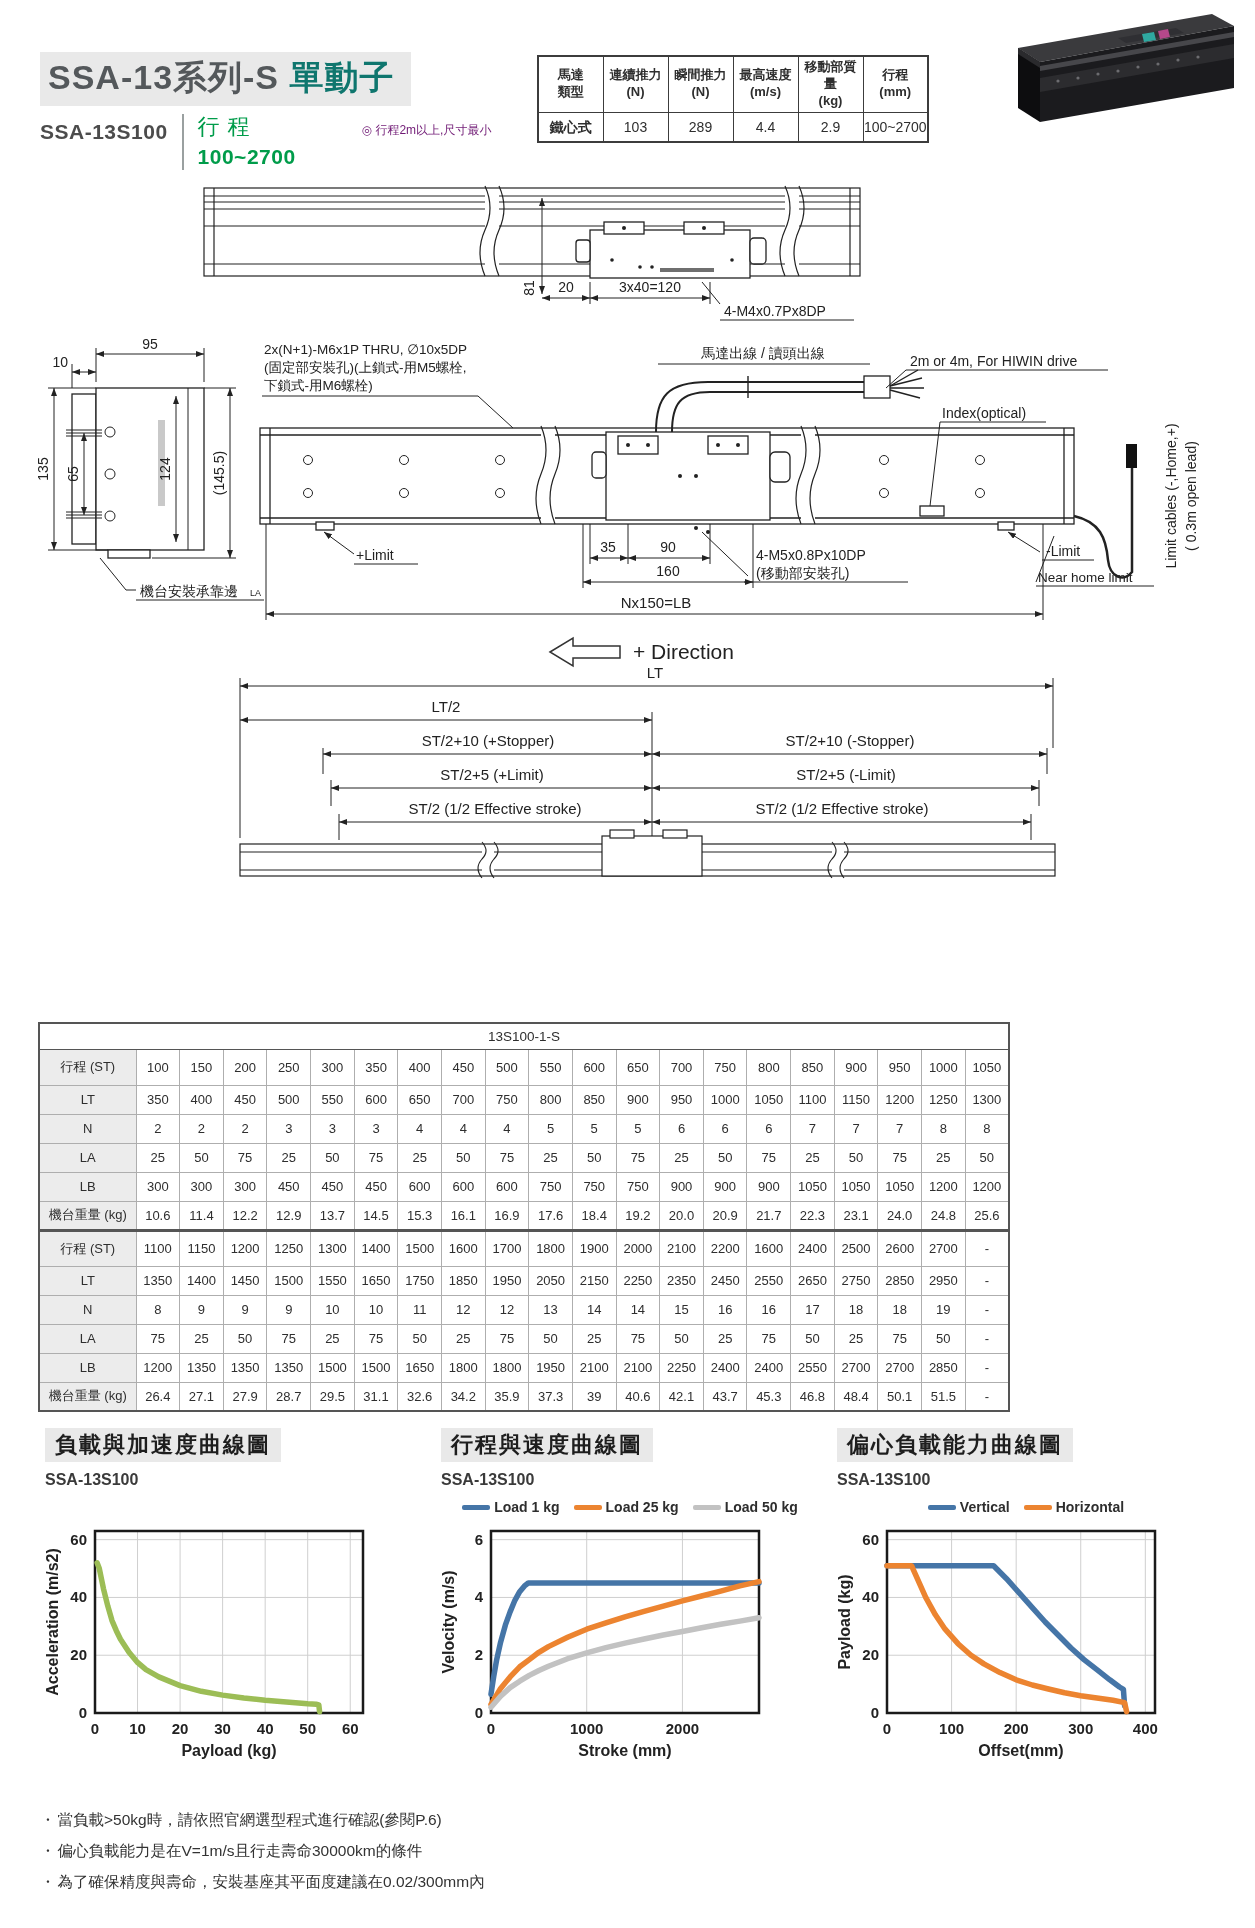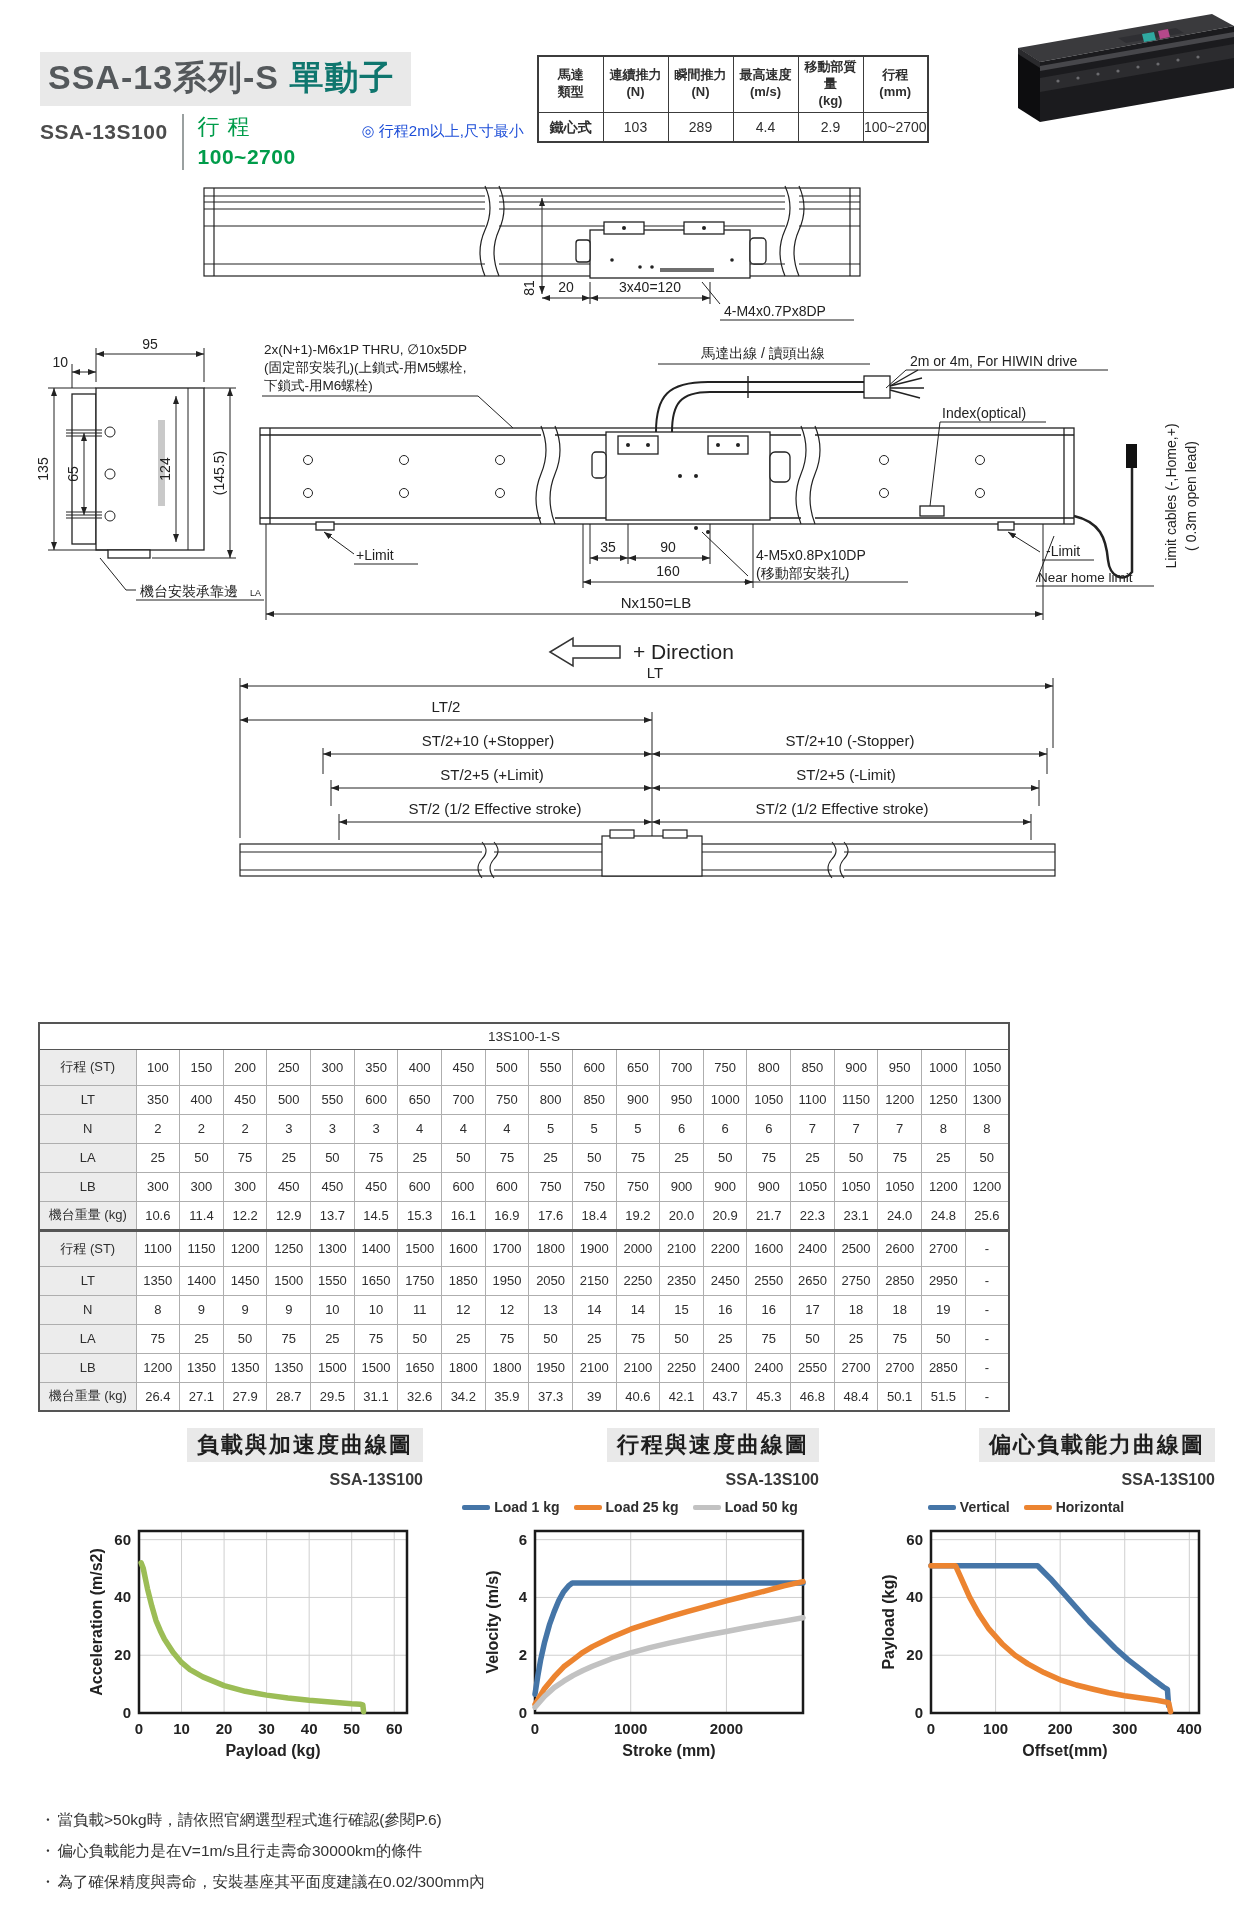--- a/index.html
+++ b/index.html
@@ -9,21 +9,21 @@
 
   
   .main-title { position:absolute; left:40px; top:52px; font-size:34px; font-weight:bold;
                 background:#e9e9e9; padding:3px 16px 5px 8px; color:#54585b; letter-spacing:1px; }
   .main-title .green { color:#0f766e; }
   .sub-head { position:absolute; left:40px; top:112px; display:flex; align-items:flex-start; }
   .model { font-size:21px; font-weight:bold; color:#4c4c4c; padding-top:8px; letter-spacing:0.5px; }
   .vdiv { width:2px; background:#9aa0a0; height:56px; margin:2px 14px 0 14px; }
   .stroke-col .zh { color:#009c4a; font-size:22px; letter-spacing:8px; }
   .stroke-col .rng { color:#009c4a; font-size:21px; font-weight:bold; margin-top:3px; letter-spacing:0.5px; }
-  .head-note { font-size:15px; color:#1d4ed8; margin:10px 0 0 66px; }
+  .head-note { font-size:12px; color:#701a75; margin:10px 0 0 66px; }
 
   table.spec { position:absolute; left:505px; top:55px; border-collapse:collapse; table-layout:fixed;
                width:392px; text-align:center; border:2px solid #3c3c3c;margin-left:32px; }
   table.spec th, table.spec td { border:1px solid #3c3c3c; font-size:13px; line-height:1.3; }
   table.spec th { font-weight:bold; height:47px; padding:2px 1px; background:#fff; }
   table.spec td { height:30px; font-size:14px; }
   table.spec td:first-child { font-weight:bold; }
 
   .photo { position:absolute; left:1000px; top:6px; }
 
@@ -39,21 +39,21 @@
                  text-align:center; }
   table.matrix th, table.matrix td { border:1px solid #aeaeae; font-size:13px; font-weight:normal;
                  color:#2e2e2e; height:29px; overflow:hidden; }
   table.matrix tr.mtitle th { height:26px; font-size:13.5px; border-bottom:1px solid #555; background:#fff; }
   table.matrix th.rlab { background:#ececec; }
   table.matrix tr.stroke-row th, table.matrix tr.stroke-row td { height:36px; }
   table.matrix tr.block-sep th, table.matrix tr.block-sep td { border-top:3px solid #555; }
 
   
   .charts { position:absolute; left:45px; top:1428px; width:1170px; display:flex; gap:18px; }
-  .chart { flex:1; text-align:right; }
+  .chart { flex:1; text-align:left; }
   .ctitle { display:inline-block; background:#e9e9e9; color:#1e1e1e; font-size:22px; font-weight:bold;
             padding:2px 10px; letter-spacing:2px; }
   .csub { font-size:16px; color:#3a3a3a; margin-top:9px; font-weight:bold; }
   .legend { height:24px; margin-top:6px; display:flex; justify-content:center; align-items:center; gap:14px; }
   .litem { display:inline-flex; align-items:center; font-size:14px; font-weight:bold; color:#2e2e2e; gap:4px; }
   .sw { display:inline-block; width:28px; height:5px; border-radius:2px; }
   .plot { margin-top:2px; }
 
   
   .notes { position:absolute; left:40px; top:1804px; }

